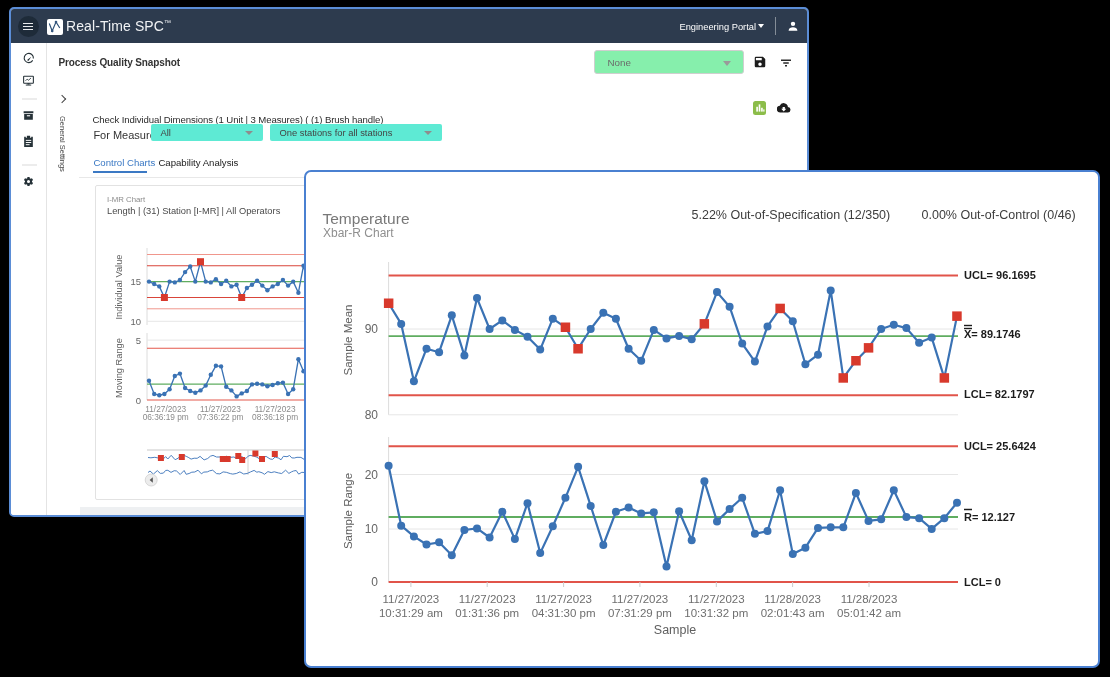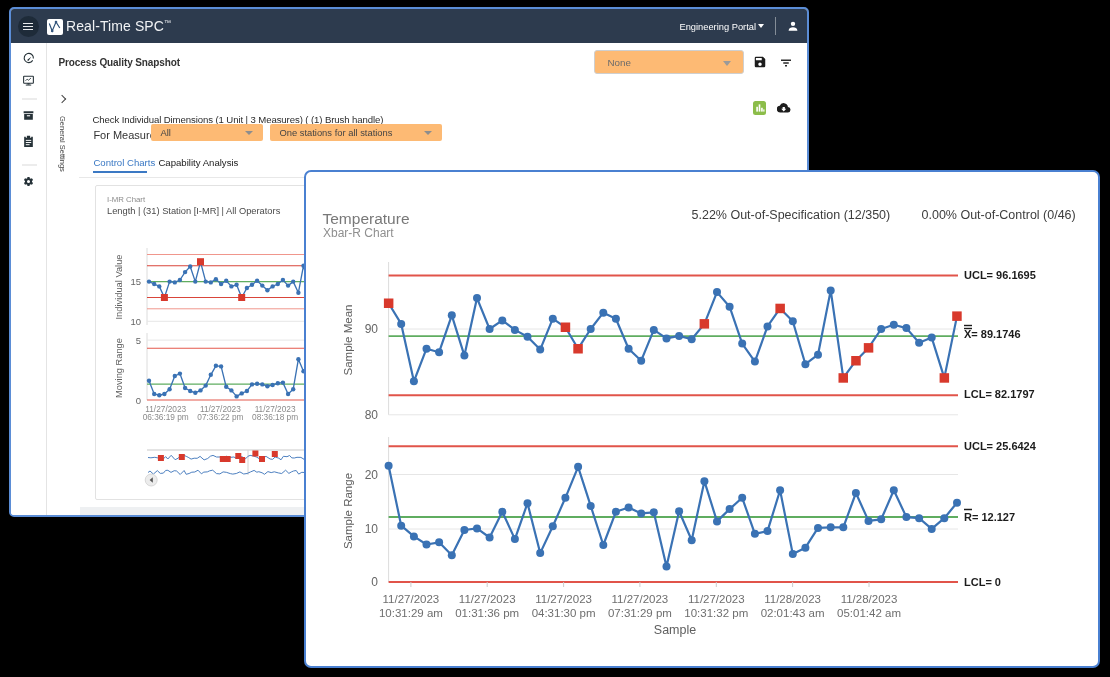--- a/index.html
+++ b/index.html
@@ -15,30 +15,30 @@
   #logo { position:absolute; left:35.5px; top:10px; width:16px; height:16px; background:#fff; border-radius:2px; }
   .brand { position:absolute; left:55px; top:8.5px; color:#f0f2f4; font-size:14px; letter-spacing:0.1px; }
   .brand sup { font-size:7px; }
   .eport { position:absolute; left:668.5px; top:12.5px; color:#fff; font-size:9.3px; }
   .ecaret { position:absolute; left:747px; top:15px; width:0; height:0; border-left:3.5px solid transparent; border-right:3.5px solid transparent; border-top:4.5px solid #fff; }
   .vsep { position:absolute; left:764px; top:8px; width:1px; height:18px; background:#848d97; }
   #sidebar { position:absolute; left:0; top:34px; width:35.5px; height:476px; background:#fff; border-right:1px solid #e4e4e4; }
   .sdiv { position:absolute; left:10.5px; width:15px; height:2px; background:#ececec; }
   #pqsrow { position:absolute; left:35.5px; top:34px; width:760.5px; height:41.5px; border-bottom:1px solid #eaeaea; background:#fff; }
   .pqs { position:absolute; left:12px; top:13.5px; font-size:10px; font-weight:bold; color:#333; letter-spacing:-0.1px; }
-  .noneselect { position:absolute; left:547px; top:7px; width:150px; height:24px; border:1px solid #cfcfcf; border-radius:3px; background:#fdba74; }
+  .noneselect { position:absolute; left:547px; top:7px; width:150px; height:24px; border:1px solid #cfcfcf; border-radius:3px; background:#86efac; }
   .noneselect span { position:absolute; left:13px; top:6px; font-size:9.8px; color:#6b6b6b; }
   .selcaret { position:absolute; right:12px; top:9.5px; width:0; height:0; border-left:4.5px solid transparent; border-right:4.5px solid transparent; border-top:5px solid #9a9a9a; }
   #gspanel { position:absolute; left:35.5px; top:75px; width:33px; height:424px; border-right:1px solid #e4e4e4; background:#fff; }
   .gsarrow { position:absolute; left:12px; top:12px; width:6px; height:6px; border-top:1.6px solid #444; border-right:1.6px solid #444; transform:rotate(45deg); }
   .gstext { position:absolute; left:11.5px; top:32px; font-size:7.5px; color:#3f3f3f; writing-mode:vertical-rl; }
   #content { position:absolute; left:68.4px; top:75px; width:727.6px; height:424px; background:#fff; }
   .chktitle { position:absolute; left:13px; top:17px; font-size:9.6px; font-weight:normal; color:#2b2b2b; letter-spacing:-0.1px;margin-top:13px; }
   .formeasure { position:absolute; left:14px; top:44.5px; font-size:11px; color:#333; }
-  .dd { position:absolute; top:40px; height:17px; background:#fdba74; border-radius:2px; font-size:9.4px; color:#444; }
+  .dd { position:absolute; top:40px; height:17px; background:#5eead4; border-radius:2px; font-size:9.4px; color:#444; }
   .dd .t { position:absolute; left:9px; top:3px; }
   .ddcaret { position:absolute; width:0; height:0; border-left:4px solid transparent; border-right:4px solid transparent; border-top:4.5px solid #8d8d8d; }
   .tab1 { position:absolute; left:14px; top:72.5px; font-size:9.6px; color:#3b79c4; }
   .tab2 { position:absolute; left:79px; top:72.5px; font-size:9.6px; color:#222; }
   .tabline { position:absolute; left:13.2px; top:86.7px; width:54px; height:2.6px; background:#3b79c4; }
   .tabsep { position:absolute; left:0px; top:92.9px; width:727px; height:1px; background:#e8e8e8; }
   #imrcard { position:absolute; left:83.5px; top:176px; width:700px; height:315px; border:1px solid #e2e2e2; border-radius:2px; background:#fff; }
   .imrsmall { position:absolute; left:11.5px; top:9px; font-size:7.8px; color:#8a8a8a; }
   .imrtitle { position:absolute; left:11.5px; top:20px; font-size:9.3px; color:#4a4a4a; }
   #footbar { position:absolute; left:69px; top:497.5px; width:727px; height:10px; background:#eef0f2; }

